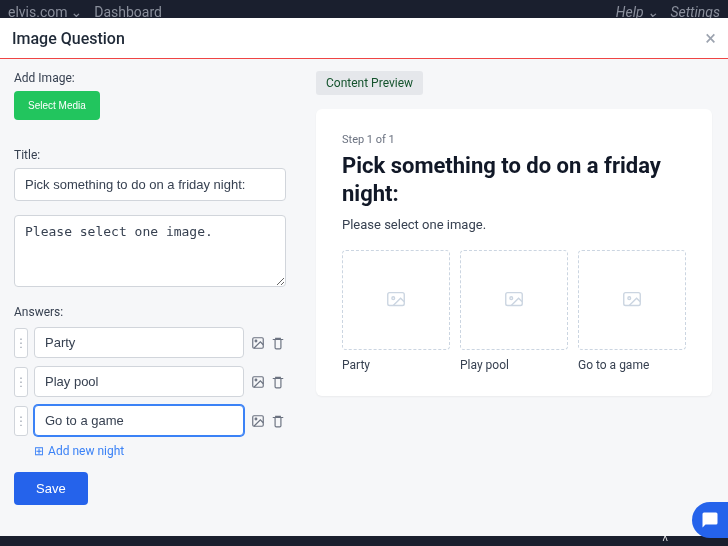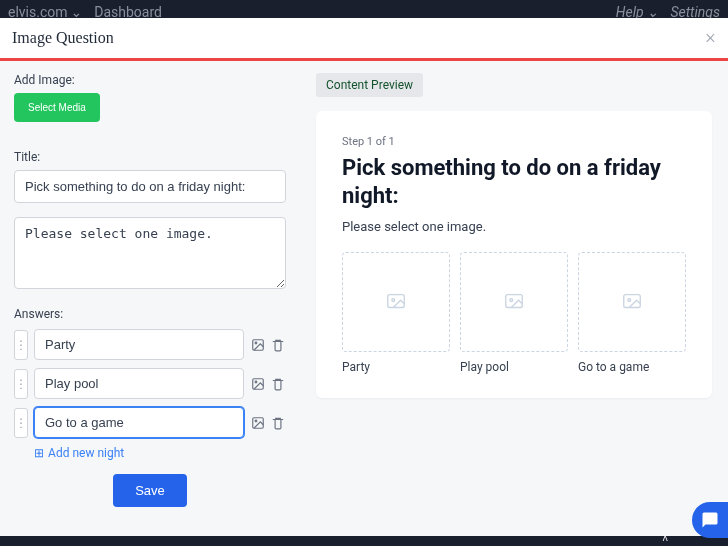--- a/index.html
+++ b/index.html
@@ -2,39 +2,39 @@
 <html><head>
 <meta charset="utf-8">
 <style>
 * { box-sizing: border-box; margin: 0; padding: 0; }
 body { font-family: -apple-system, BlinkMacSystemFont, "Segoe UI", Roboto, sans-serif; background: #1a1f2e; width: 728px; height: 546px; overflow: hidden; position: relative; }
 .topbar { height: 24px; background: #1a1f2e; display: flex; align-items: center; padding: 0 8px; font-size: 14px; color: #8a8f9c; justify-content: space-between; }
 .topbar-left { display: flex; gap: 12px; align-items: center; }
 .topbar-right { display: flex; gap: 12px; align-items: center; font-style: italic; }
 .topbar-item { display: flex; align-items: center; gap: 3px; }
 .modal { position: absolute; top: 18px; left: 0; right: 0; bottom: 0; background: #fff; display: flex; flex-direction: column; }
-.modal-header { display: flex; align-items: center; justify-content: space-between; padding: 10px 12px; border-bottom: 3px solid #ef4444; font-family: Liberation Serif, serif; }
+.modal-header { display: flex; align-items: center; justify-content: space-between; padding: 10px 12px; border-bottom: 1px solid #ef4444; }
 .modal-title { font-size: 16px; font-weight: 500; color: #1f2937; }
 .close-btn { font-size: 20px; color: #9ca3af; cursor: pointer; line-height: 1; }
 .modal-body { flex: 1; display: flex; overflow: hidden; background: #f6f7f9; }
 .left-panel { width: 300px; padding: 12px 14px; overflow-y: auto; background: #f6f7f9; }
 .field-label { font-size: 12px; color: #374151; margin-bottom: 6px; display: block; }
 .select-media-btn { background: #22c55e; color: #fff; border: none; padding: 9px 14px; font-size: 10px; border-radius: 4px; cursor: pointer; margin-bottom: 14px; }
 .text-input { width: 100%; padding: 8px 10px; border: 1px solid #d1d5db; border-radius: 4px; font-size: 13px; color: #374151; background: #fff; }
 .textarea { width: 100%; padding: 8px 10px; border: 1px solid #d1d5db; border-radius: 4px; font-size: 13px; color: #374151; background: #fff; height: 72px; resize: vertical; }
 .section { margin-bottom: 14px; }
 .answers-label { font-size: 12px; font-weight: 400; color: #374151; margin-bottom: 8px; display:block; }
 .answer-row { display: flex; align-items: center; gap: 6px; margin-bottom: 8px; }
 .drag-handle { width: 14px; height: 30px; display: flex; align-items: center; justify-content: center; color: #9ca3af; cursor: grab; border: 1px solid #d1d5db; border-radius: 3px; background: #fff; font-size: 12px; }
 .answer-input { flex: 1; padding: 7px 10px; border: 1px solid #d1d5db; border-radius: 4px; font-size: 13px; color: #374151; background: #fff; }
 .answer-input.active { border-color: #3b82f6; box-shadow: 0 0 0 1px #3b82f6; }
 .answer-actions { display: flex; gap: 4px; }
 .icon-btn { width: 16px; height: 16px; color: #6b7280; cursor: pointer; display:flex; align-items:center; justify-content:center; }
 .add-answer { color: #3b82f6; font-size: 12px; cursor: pointer; display: flex; align-items: center; gap: 4px; margin-top: 4px; margin-left: 20px; }
-.save-row { display: flex; justify-content: center; margin-top: 14px; }
+.save-row { display: flex; justify-content: flex-start; margin-top: 14px; }
 .save-btn { background: #2563eb; color: #fff; border: none; padding: 9px 22px; font-size: 13px; border-radius: 4px; cursor: pointer; }
 .right-panel { flex: 1; padding: 12px 16px; background: #f6f7f9; overflow-y:auto; }
 .preview-tab { display: inline-block; background: #e5e7eb; color: #14532d; font-size: 12px; padding: 5px 10px; border-radius: 3px; margin-bottom: 14px; }
 .preview-card { background: #fff; border-radius: 6px; padding: 24px 26px; box-shadow: 0 1px 2px rgba(0,0,0,0.05); }
 .step-text { font-size: 11px; color: #6b7280; margin-bottom: 6px; }
 .preview-title { font-size: 22px; font-weight: 700; color: #111827; line-height: 1.25; margin-bottom: 10px; }
 .preview-desc { font-size: 13px; color: #374151; margin-bottom: 18px; }
 .preview-options { display: flex; gap: 10px; }
 .preview-option { flex: 1; }
 .option-box { border: 1px dashed #cbd5e1; border-radius: 4px; height: 100px; display: flex; align-items: center; justify-content: center; margin-bottom: 8px; cursor:pointer; }

